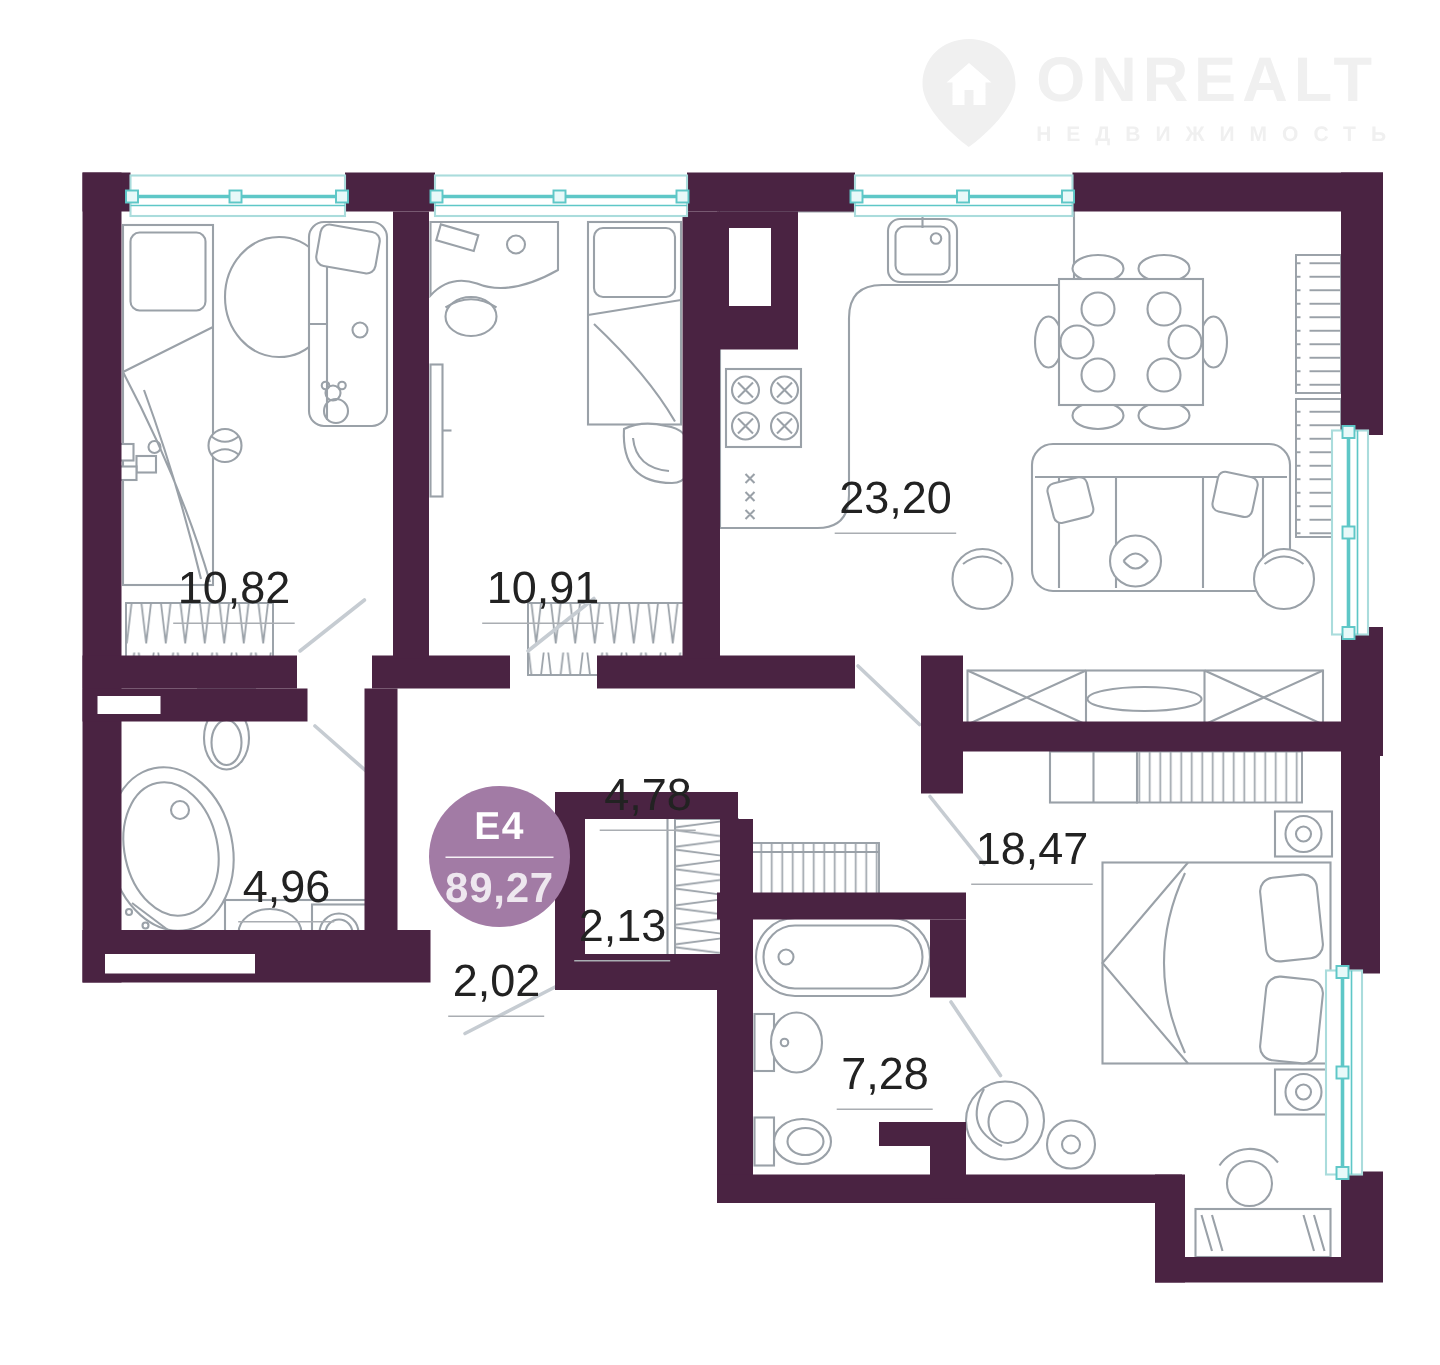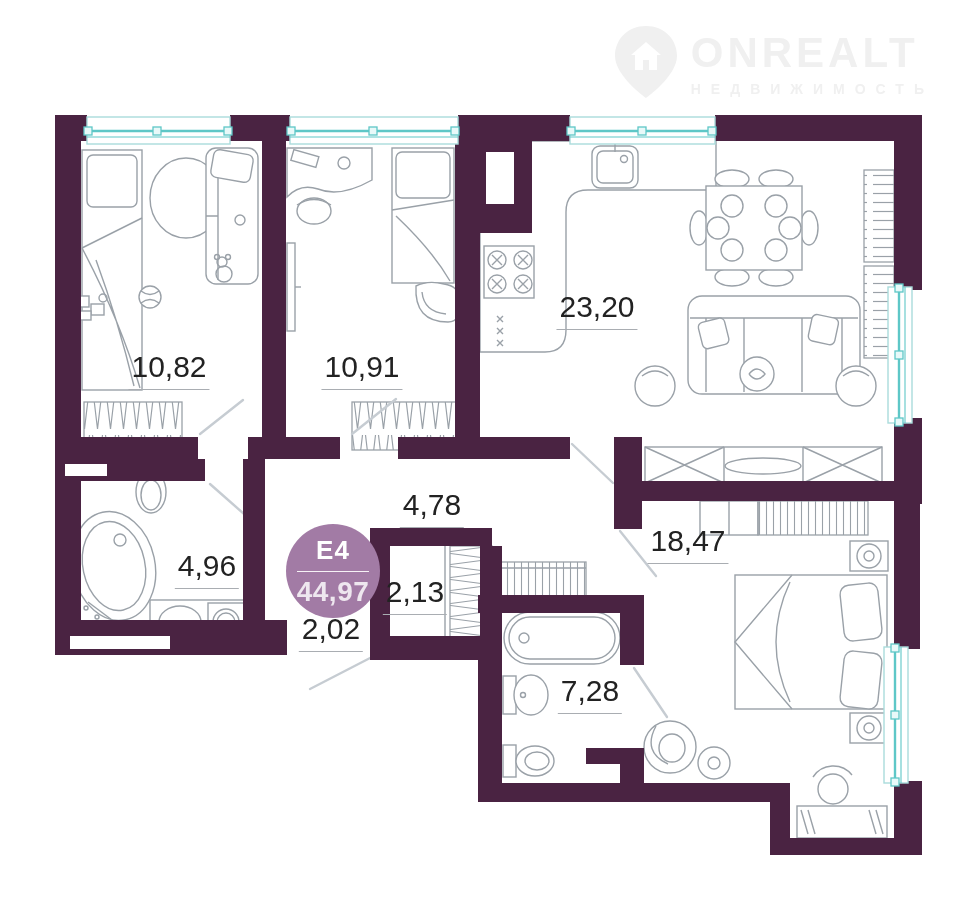--- a/index.html
+++ b/index.html
@@ -11,21 +11,21 @@
   .furn{fill:#ffffff;stroke:var(--furniture,#9aa1a8);stroke-width:1.4;}
   .furn-n{fill:none;stroke:var(--furniture,#9aa1a8);stroke-width:1.4;}
   .hatch{stroke:var(--furniture,#9aa1a8);stroke-width:1.3;}
   .door{fill:none;stroke:#c6ccd2;stroke-width:2.4;stroke-linecap:round;}
   .win-box{fill:#ffffff;stroke:var(--window-sill,#aadcdc);stroke-width:1.4;}
   .win-line{stroke:var(--window,#5ec7c7);stroke-width:2.4;}
   .win-line2{stroke:var(--window,#5ec7c7);stroke-width:1.1;}
   .win-sq{fill:#e8f9f9;stroke:var(--window,#5ec7c7);stroke-width:1.3;}
   .room-label{position:absolute;transform:translate(-50%,-50%);font-size:30px;
        color:var(--label,#222222);border-bottom:1.5px solid #a9adb2;
-       padding:0 3px 7px;white-space:nowrap;line-height:1;}
+       padding:0 3px 7px;white-space:nowrap;line-height:1;margin-top:26px;}
   .badge{position:absolute;left:286px;top:524px;width:94px;height:94px;border-radius:50%;
        background:var(--badge,#a27ba5);display:flex;flex-direction:column;
        align-items:center;justify-content:center;}
   .badge-unit{color:#ffffff;font-size:26px;font-weight:700;letter-spacing:1px;}
   .badge-divider{width:72px;border-top:1.6px solid rgba(255,255,255,.9);margin:5px 0 4px;}
   .badge-area{color:rgba(255,255,255,.82);font-size:28px;font-weight:600;letter-spacing:.5px;}
   .watermark{position:absolute;top:24px;right:26px;display:flex;align-items:center;gap:12px;
        color:var(--watermark,#f0f0f0);}
   .wm-text{display:flex;flex-direction:column;align-items:flex-start;}
   .wm-brand{font-size:42px;font-weight:800;letter-spacing:4px;line-height:1;}
@@ -291,34 +291,34 @@
     <g>
       <rect class="win-box" x="884" y="647" width="24" height="136"></rect>
       <line class="win-line" x1="895" y1="647" x2="895" y2="783"></line>
       <line class="win-line2" x1="901" y1="647" x2="901" y2="783"></line>
       <rect class="win-sq" x="891" y="644" width="8" height="8"></rect>
       <rect class="win-sq" x="891" y="711" width="8" height="8"></rect>
       <rect class="win-sq" x="891" y="778" width="8" height="8"></rect>
     </g>
   </svg>
 
-  <div class="room-label" style="left:169px;top:371px">10,82</div>
+  <div class="room-label" style="left:156px;top:371px">10,82</div>
   <div class="room-label" style="left:362px;top:371px">10,91</div>
   <div class="room-label" style="left:597px;top:311px">23,20</div>
   <div class="room-label" style="left:432px;top:509px">4,78</div>
   <div class="room-label" style="left:415px;top:596px">2,13</div>
   <div class="room-label" style="left:331px;top:633px">2,02</div>
-  <div class="room-label" style="left:207px;top:570px">4,96</div>
+  <div class="room-label" style="left:191px;top:570px">4,96</div>
   <div class="room-label" style="left:590px;top:695px">7,28</div>
   <div class="room-label" style="left:688px;top:545px">18,47</div>
 
   <div class="badge">
     <div class="badge-unit">Е4</div>
     <div class="badge-divider"></div>
-    <div class="badge-area">44,97</div>
+    <div class="badge-area">89,27</div>
   </div>
 
   <div class="watermark">
     <span>
       <svg width="66" height="76" viewBox="0 0 66 76">
         <path fill="currentColor" fill-rule="evenodd" d="M33,2 C15,2 2,15 2,32 C2,52 33,74 33,74 C33,74 64,52 64,32 C64,15 51,2 33,2 Z
              M33,18 L48,31 H44 V46 H36 V36 H30 V46 H22 V31 H18 Z"></path>
       </svg>
     </span>
     <span class="wm-text">

